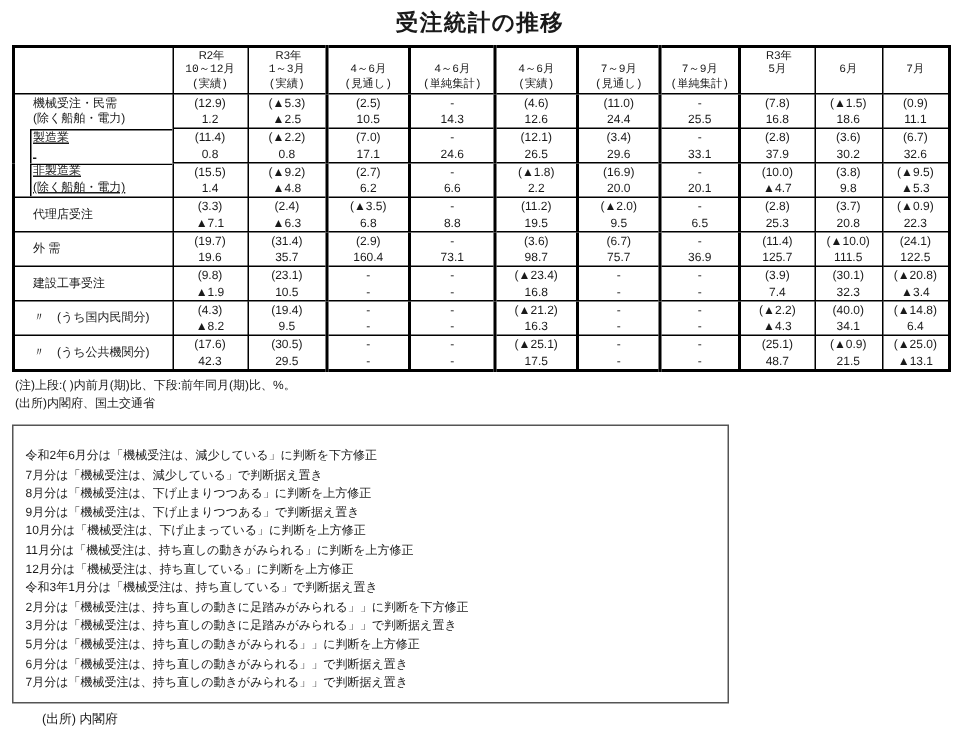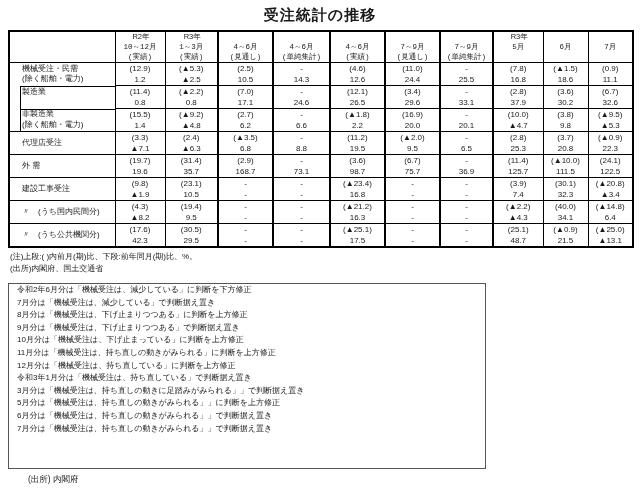--- a/index.html
+++ b/index.html
@@ -43,39 +43,39 @@
   .num-line { height:11px; line-height:11px; white-space:nowrap; }
 
   .label-cell { text-align:left; padding-left:3px; font-size:8px; }
   .lbl-line { height:10.5px; line-height:10.5px; white-space:nowrap;margin-left:12px; }
 
   .col-thick { border-left:2px solid #000 !important; }
 
   
   .nb-bottom { border-bottom:none !important; }
   .nb-top { border-top:none !important; }
-  .label-sub { position:relative; padding-left:14px; }
+  .label-sub { position:relative; padding-left:14px;text-decoration:underline; }
   .label-sub::before {
     content:""; position:absolute; left:10px; top:0; bottom:0;
     width:1px; background:#000;
   }
   .label-sub::after {
     content:""; position:absolute; left:10px; top:0; right:0;
     height:1px; background:#000;
   }
   .label-quote { padding-left:14px; }
 
   .notes { margin:3px 16px 0 10px; font-size:8px; line-height:12px; }
 
   .judgment-box {
     margin:8px 0 0 8px;
     width:478px;
     height:186px;
     border:1px solid #555;
-    padding:0 8px;
+    padding:14px 8px;
     font-size:8px;
     line-height:12.6px;
   }
   .judgment-box div { white-space:nowrap; }
 
   .footer-source { margin:5px 0 0 28px; font-size:8.5px; }
 </style>
 </head>
 <body>
 
@@ -343,21 +343,21 @@
           <td class="num-cell">
             <div class="num-line">(19.7)</div>
             <div class="num-line">19.6</div>
           </td>
           <td class="num-cell">
             <div class="num-line">(31.4)</div>
             <div class="num-line">35.7</div>
           </td>
           <td class="num-cell col-thick">
             <div class="num-line">(2.9)</div>
-            <div class="num-line">168.7</div>
+            <div class="num-line">160.4</div>
           </td>
           <td class="num-cell col-thick">
             <div class="num-line">-</div>
             <div class="num-line">73.1</div>
           </td>
           <td class="num-cell col-thick">
             <div class="num-line">(3.6)</div>
             <div class="num-line">98.7</div>
           </td>
           <td class="num-cell col-thick">
@@ -526,20 +526,21 @@
 
   <div class="judgment-box" id="judgment-box">
       <div>令和2年6月分は「機械受注は、減少している」に判断を下方修正</div>
       <div>7月分は「機械受注は、減少している」で判断据え置き</div>
       <div>8月分は「機械受注は、下げ止まりつつある」に判断を上方修正</div>
       <div>9月分は「機械受注は、下げ止まりつつある」で判断据え置き</div>
       <div>10月分は「機械受注は、下げ止まっている」に判断を上方修正</div>
       <div>11月分は「機械受注は、持ち直しの動きがみられる」に判断を上方修正</div>
       <div>12月分は「機械受注は、持ち直している」に判断を上方修正</div>
       <div>令和3年1月分は「機械受注は、持ち直している」で判断据え置き</div>
+      <div>2月分は「機械受注は、持ち直しの動きに足踏みがみられる」」に判断を下方修正</div>
       <div>3月分は「機械受注は、持ち直しの動きに足踏みがみられる」」で判断据え置き</div>
       <div>5月分は「機械受注は、持ち直しの動きがみられる」」に判断を上方修正</div>
       <div>6月分は「機械受注は、持ち直しの動きがみられる」」で判断据え置き</div>
       <div>7月分は「機械受注は、持ち直しの動きがみられる」」で判断据え置き</div>
     </div>
 
   <div class="footer-source">(出所) 内閣府</div>
 
 </div>
 

